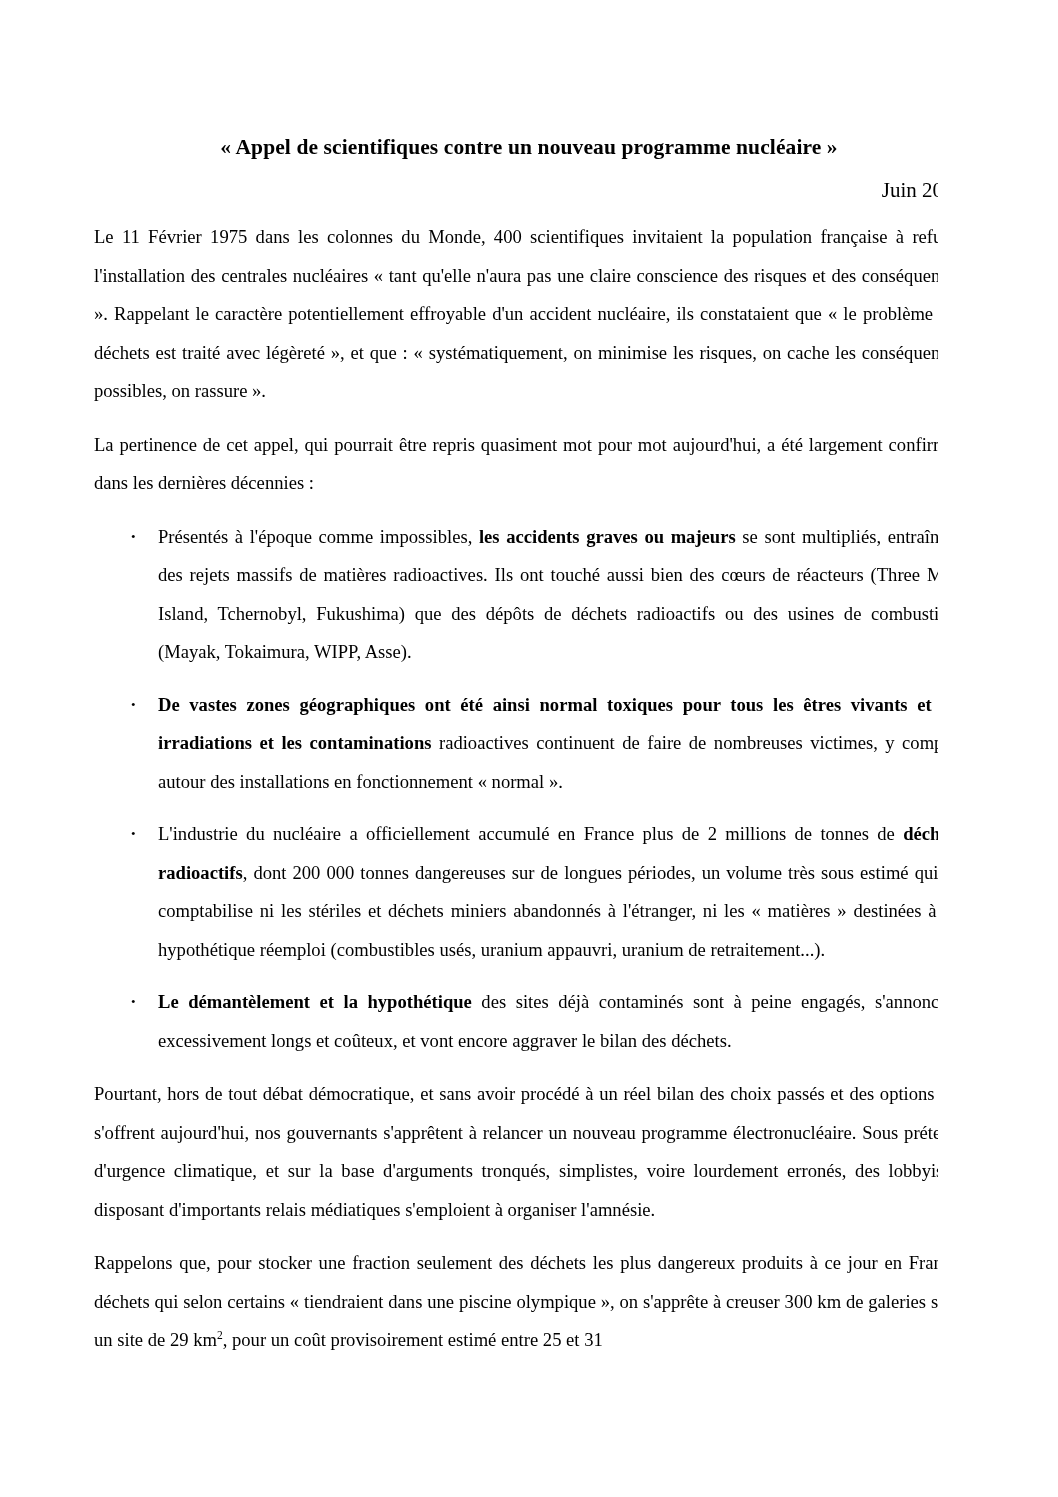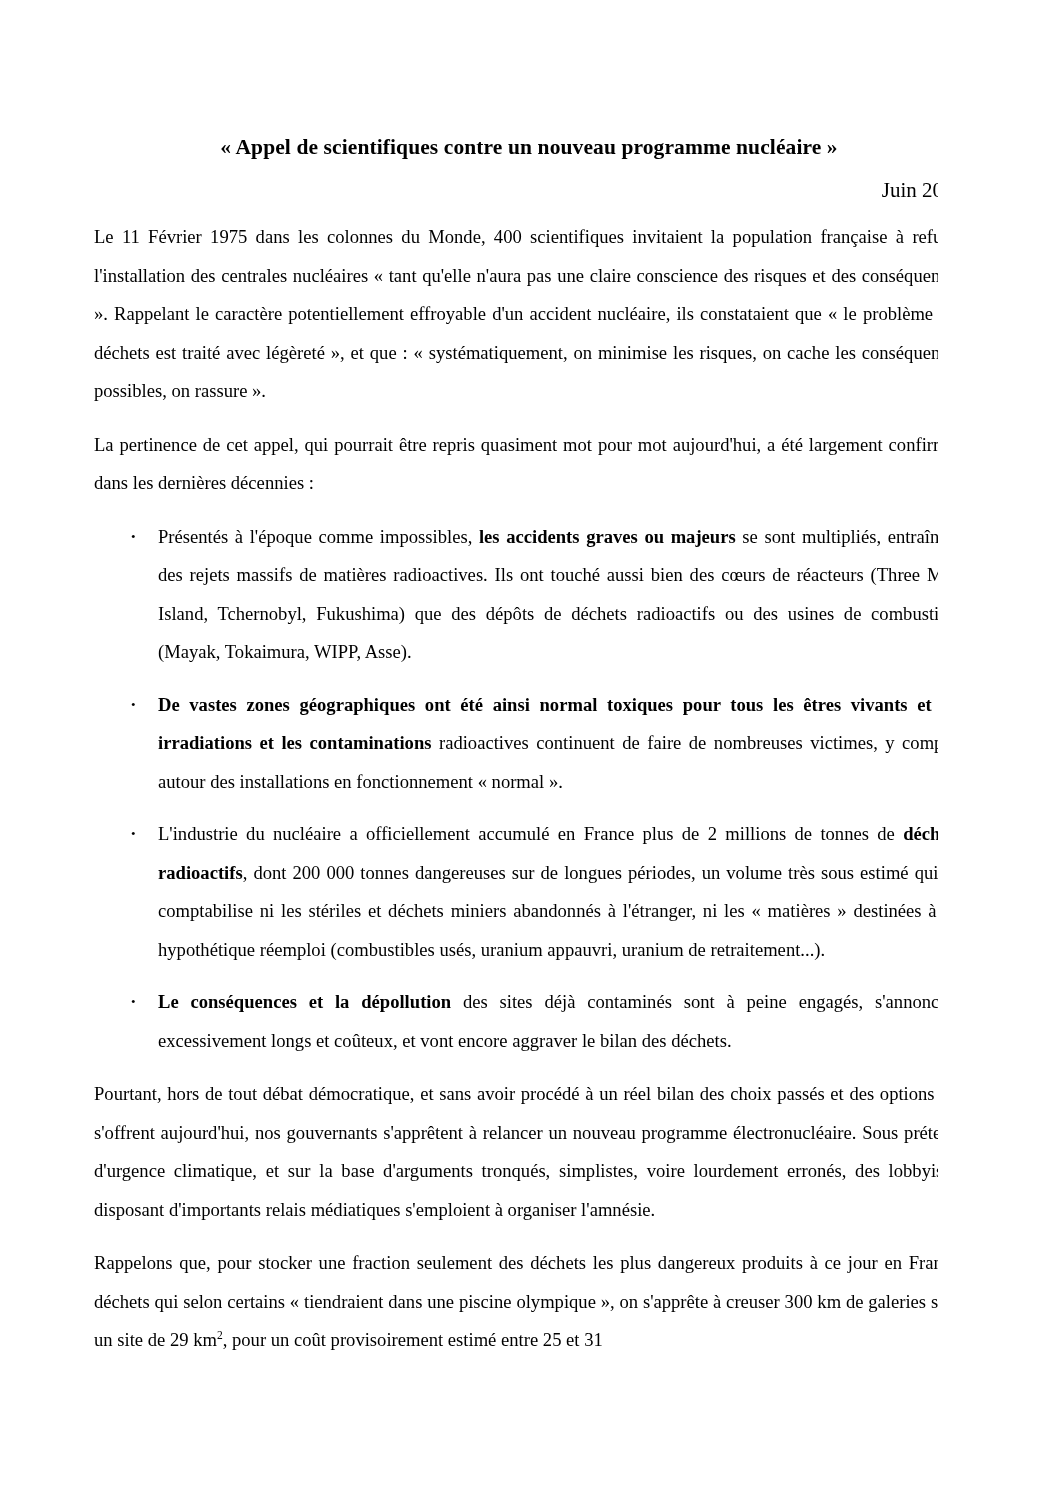--- a/index.html
+++ b/index.html
@@ -113,21 +113,21 @@
       <li>
         <span class="bullet-mark">•</span>
         <span class="frag"></span><b class="frag">De vastes zones géographiques ont été ainsi normal toxiques pour tous les êtres vivants et les irradiations et les contaminations</b><span class="frag"> radioactives continuent de faire de nombreuses victimes, y compris autour des installations en fonctionnement « normal ».</span>
       </li>
       <li>
         <span class="bullet-mark">•</span>
         <span class="frag">L'industrie du nucléaire a officiellement accumulé en France plus de 2 millions de tonnes de </span><b class="frag">déchets radioactifs</b><span class="frag">, dont 200 000 tonnes dangereuses sur de longues périodes, un volume très sous estimé qui ne comptabilise ni les stériles et déchets miniers abandonnés à l'étranger, ni les « matières » destinées à un hypothétique réemploi (combustibles usés, uranium appauvri, uranium de retraitement...).</span>
       </li>
       <li>
         <span class="bullet-mark">•</span>
-        <span class="frag"></span><b class="frag">Le conséquences et la dépollution</b><span class="frag"> des sites déjà contaminés sont à peine engagés, s'annoncent excessivement longs et coûteux, et vont encore aggraver le bilan des déchets.</span>
+        <span class="frag"></span><b class="frag">Le démantèlement et la hypothétique</b><span class="frag"> des sites déjà contaminés sont à peine engagés, s'annoncent excessivement longs et coûteux, et vont encore aggraver le bilan des déchets.</span>
       </li>
     </ul>
 
 
     <p class="para">Pourtant, hors de tout débat démocratique, et sans avoir procédé à un réel bilan des choix passés et des options qui s'offrent aujourd'hui, nos gouvernants s'apprêtent à relancer un nouveau programme électronucléaire. Sous prétexte d'urgence climatique, et sur la base d'arguments tronqués, simplistes, voire lourdement erronés, des lobbyistes disposant d'importants relais médiatiques s'emploient à organiser l'amnésie.</p>
 
     <p class="para"><span class="frag">Rappelons que, pour stocker une fraction seulement des déchets les plus dangereux produits à ce jour en France, déchets qui selon certains « tiendraient dans une piscine olympique », on s'apprête à creuser 300 km de galeries sous un site de 29 km</span><sup>2</sup><span class="frag">, pour un coût provisoirement estimé entre 25 et 31</span></p>
 
   </div>
 </div>

